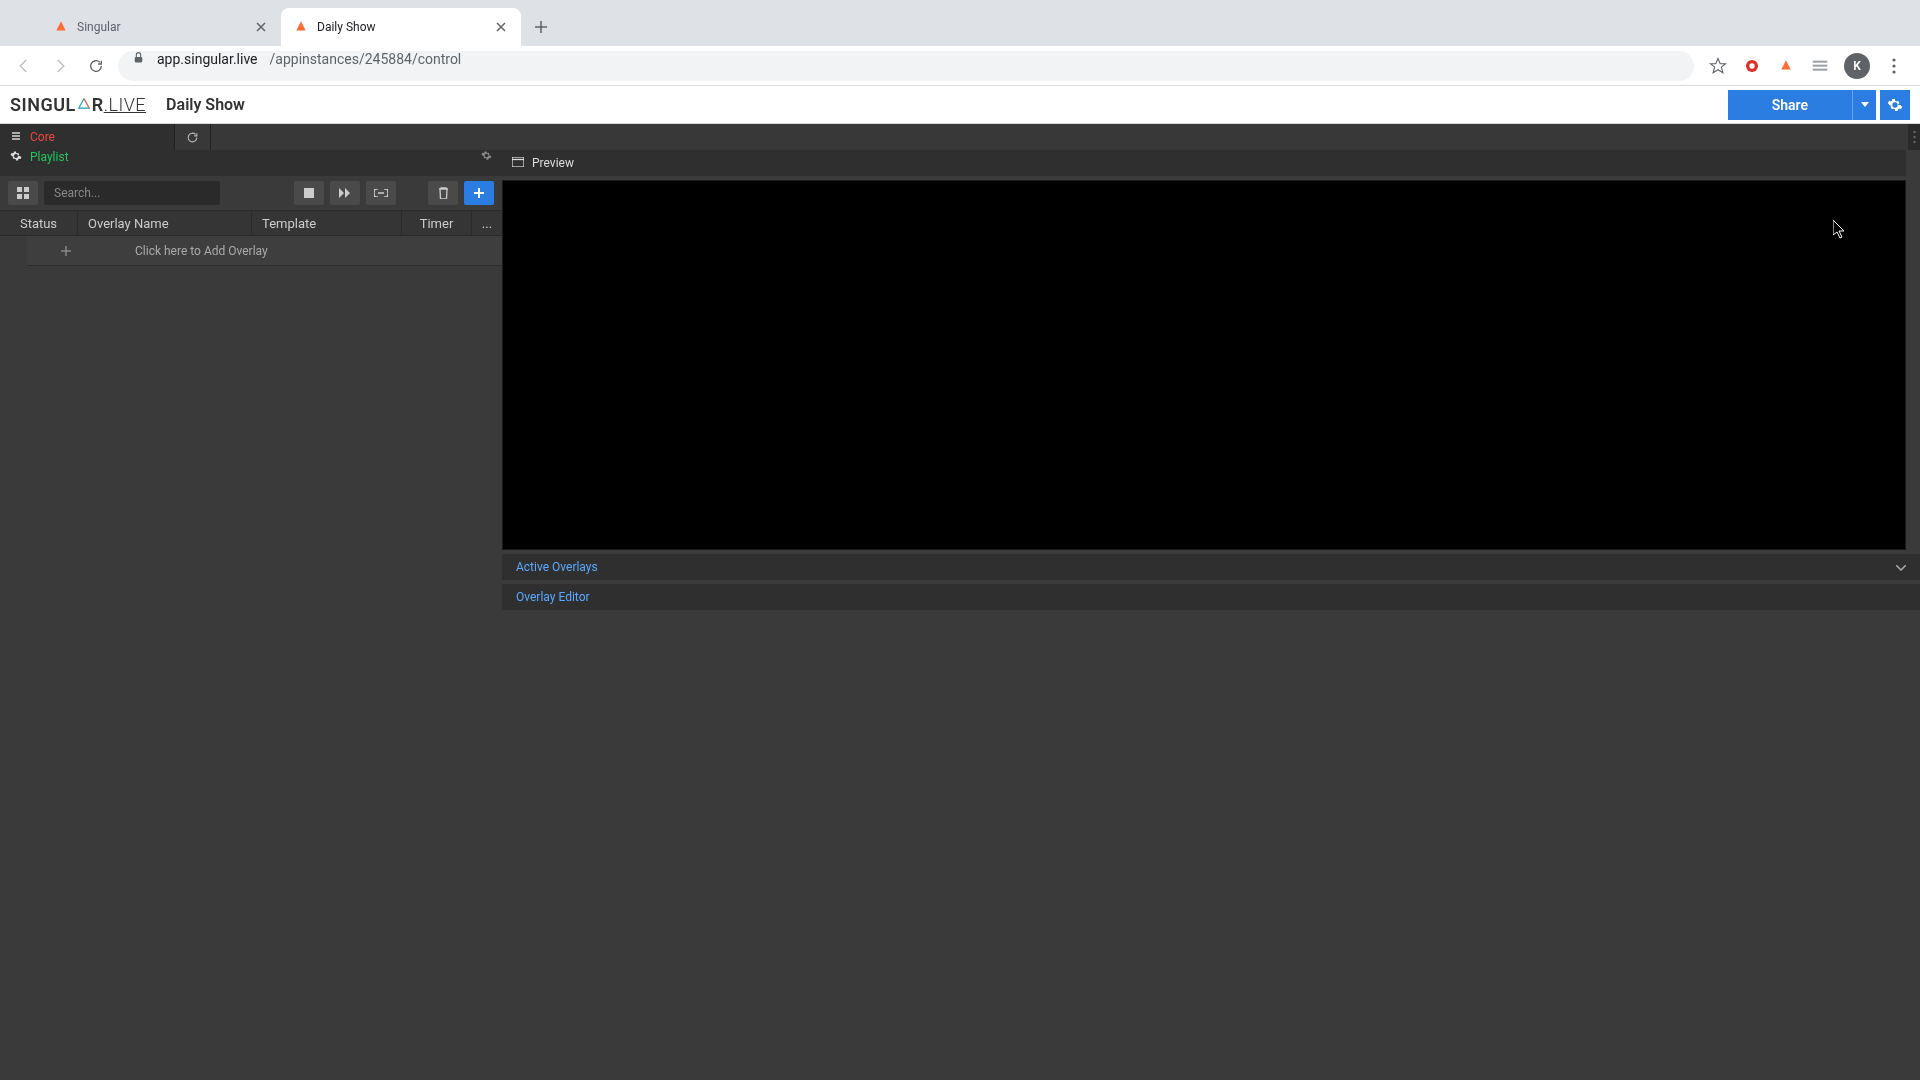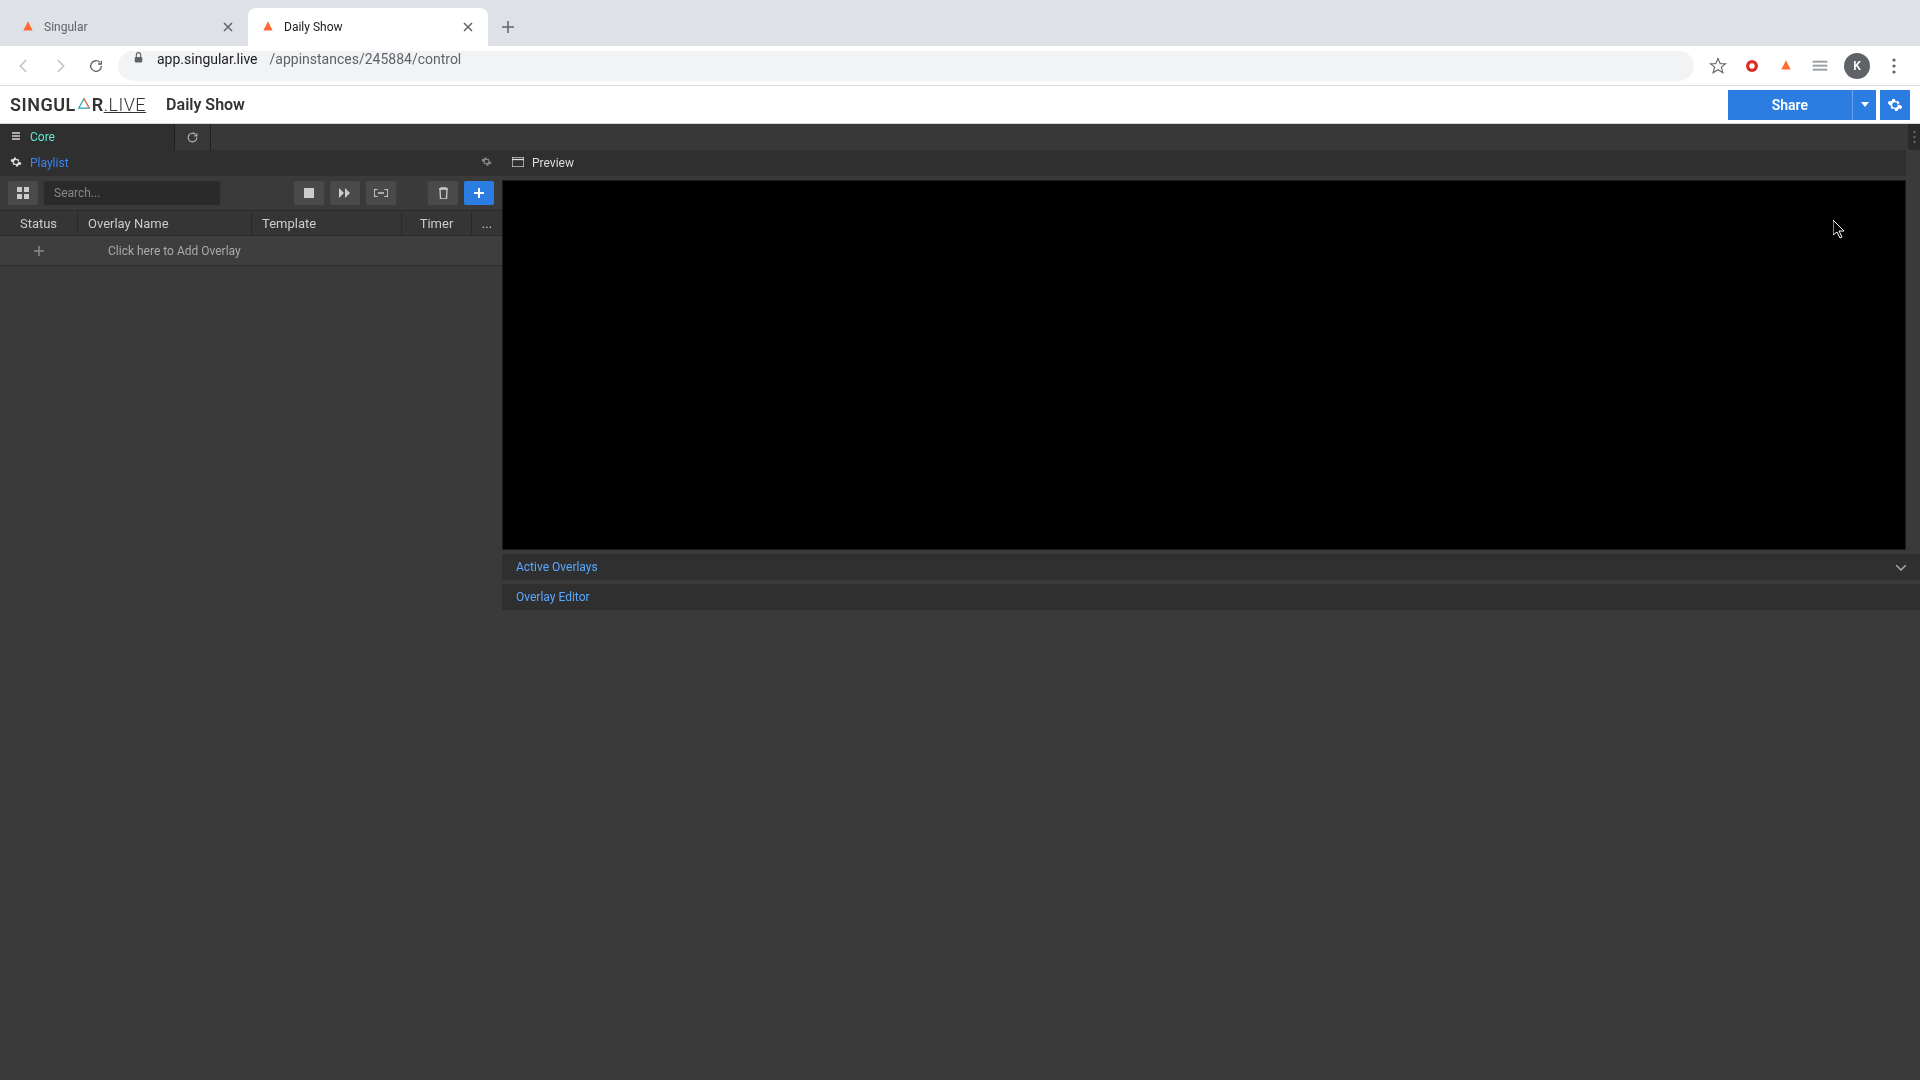--- a/index.html
+++ b/index.html
@@ -1,20 +1,20 @@
 <!DOCTYPE html>
 <html><head>
 <meta charset="utf-8">
 <style>
 * { box-sizing: border-box; margin: 0; padding: 0; font-family: -apple-system, BlinkMacSystemFont, "Segoe UI", Roboto, Helvetica, Arial, sans-serif; }
 html, body { width: 1920px; height: 1080px; overflow: hidden; background: #fff; }
 
 
 .browser-chrome { width: 100%; background: #dee1e6; }
-.tab-strip { display: flex; align-items: flex-end; height: 46px; padding: 8px 8px 0 8px; gap: 0; }
+.tab-strip { display: flex; align-items: flex-end; height: 46px; padding: 8px 8px 0 8px; gap: 0; margin-left: 33px; }
 .tab { display: flex; align-items: center; height: 38px; padding: 0 12px; border-radius: 8px 8px 0 0; font-size: 13px; color: #5f6368; min-width: 240px; gap: 8px; position: relative; }
 .tab.active { background: #fff; color: #202124; }
 .tab.inactive { background: transparent; }
 .tab-favicon { width: 16px; height: 16px; display: flex; align-items: center; justify-content: center; }
 .tab-favicon svg { width: 14px; height: 14px; }
 .tab-title { flex: 1; white-space: nowrap; overflow: hidden; text-overflow: ellipsis; font-size: 12px; }
 .tab-close { width: 16px; height: 16px; display: flex; align-items: center; justify-content: center; color: #5f6368; cursor: pointer; border-radius: 50%; }
 .new-tab { width: 28px; height: 28px; display: flex; align-items: center; justify-content: center; color: #5f6368; cursor: pointer; border-radius: 50%; margin-left: 6px; margin-bottom: 5px;}
 .toolbar-row { display: flex; align-items: center; height: 40px; background: #fff; padding: 0 10px; gap: 8px; border-bottom: 1px solid #dadce0; }
 .nav-btn { width: 28px; height: 28px; display: flex; align-items: center; justify-content: center; color: #5f6368; cursor: pointer; border-radius: 50%; }
@@ -33,33 +33,33 @@
 .brand .thin { font-weight: 300; text-decoration: underline; }
 .brand .tri { display:inline-block; margin: 0 1px;}
 .show-name { margin-left: 20px; font-size: 16px; font-weight: 600; color: #333; }
 .app-header-spacer { flex: 1; }
 .share-btn { background: #2b7de1; color: #fff; font-size: 14px; font-weight: 600; height: 30px; padding: 0 44px; border: none; cursor: pointer; }
 .share-drop { background: #2b7de1; color:#fff; width:24px; height:30px; border:none; border-left:1px solid rgba(255,255,255,0.3); display:flex; align-items:center; justify-content:center; cursor:pointer;}
 .gear-btn { background:#2b7de1; color:#fff; width:30px; height:30px; border:none; display:flex; align-items:center; justify-content:center; margin-left:4px; cursor:pointer;}
 
 
 .sub-bar { display:flex; align-items:center; height:26px; background:#383838; }
-.core-chip { display:flex; align-items:center; gap:8px; height:26px; padding:0 10px; background:#2f2f2f; color:#5eead4; font-size:12px; min-width:175px; border-right:1px solid #202020;}
+.core-chip { display:flex; align-items:center; gap:8px; height:26px; padding:0 10px; background:#2f2f2f; color:#ef4444; font-size:12px; min-width:175px; border-right:1px solid #202020;}
 .core-chip .icon { color:#aaa; }
 .sub-btn { width:36px; height:26px; display:flex; align-items:center; justify-content:center; color:#bbb; background:#383838; border-right:1px solid #202020; cursor:pointer;}
 .sub-spacer { flex:1; }
 .sub-handle { width:12px; height:26px; background:#2a2a2a; display:flex; align-items:center; justify-content:center; color:#666;}
 
 
 .app-body { display:flex; height: calc(1080px - 46px - 40px - 38px - 26px); background:#3a3a3a; }
 .left-panel { width: 502px; background:#3a3a3a; display:flex; flex-direction:column; }
 .right-area { flex:1; display:flex; flex-direction:column; }
 
 
-.playlist-header { display:flex; align-items:center; height:26px; background:#2f2f2f; padding:0 10px; gap:8px; font-size:12px; color:#3b82f6;}
+.playlist-header { display:flex; align-items:flex-start; height:26px; background:#2f2f2f; padding:0 10px; gap:8px; font-size:12px; color:#22c55e;}
 .playlist-header .gear { color:#ddd; }
 .playlist-header .gear2 { margin-left:auto; color:#888;}
 
 
 .pl-toolbar { display:flex; align-items:center; height:34px; background:#3a3a3a; padding:0 8px; gap:6px;}
 .pl-tool { width:30px; height:24px; background:#4a4a4a; display:flex; align-items:center; justify-content:center; color:#ccc; border-radius:2px; cursor:pointer;}
 .pl-search { flex:0 0 140px; height:24px; background:#2a2a2a; border:none; color:#ccc; font-size:12px; padding:0 10px; border-radius:2px;}
 .pl-search::placeholder { color:#888;}
 .pl-spacer { flex:1;}
 .pl-add { width:30px; height:24px; background:#2b7de1; color:#fff; display:flex; align-items:center; justify-content:center; border-radius:2px; cursor:pointer;}
@@ -67,21 +67,21 @@
 
 .tbl-head { display:flex; height:26px; background:#353535; border-top:1px solid #2a2a2a; border-bottom:1px solid #2a2a2a; font-size:13px; color:#ccc;}
 .th { display:flex; align-items:center; padding:0 10px; border-right:1px solid #2a2a2a;}
 .th-status { width:78px; justify-content:center;}
 .th-name { flex:1; }
 .th-template { width:150px;}
 .th-timer { width:70px; justify-content:center;}
 .th-more { width:30px; justify-content:center; border-right:none;}
 
 
-.add-row { display:flex; align-items:center; height:30px; background:#3e3e3e; font-size:12px; color:#aaa; border-bottom:1px solid #2e2e2e;}
+.add-row { display:flex; align-items:center; height:30px; background:#3e3e3e; font-size:12px; color:#aaa; border-bottom:1px solid #2e2e2e;margin-left:27px;}
 .add-row .plus-cell { width:78px; display:flex; align-items:center; justify-content:center; color:#888;}
 .add-row .click-text { padding-left: 30px;}
 
 
 .po-row { display:flex; gap:18px; padding: 0 14px 0 0;}
 .po-panel { flex:1; display:flex; flex-direction:column; }
 .po-head { display:flex; align-items:center; gap:8px; height:26px; background:#2f2f2f; padding:0 10px; font-size:12px; color:#ddd;}
 .po-body { background:#000; height:370px; margin-top:4px; border:1px solid #1a1a1a;}
 
 

